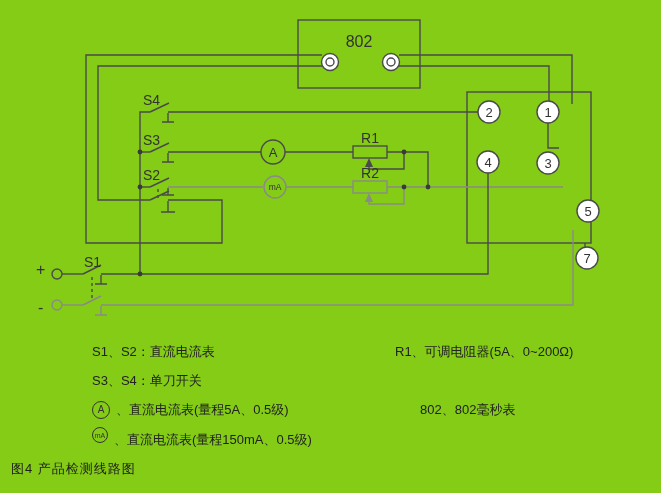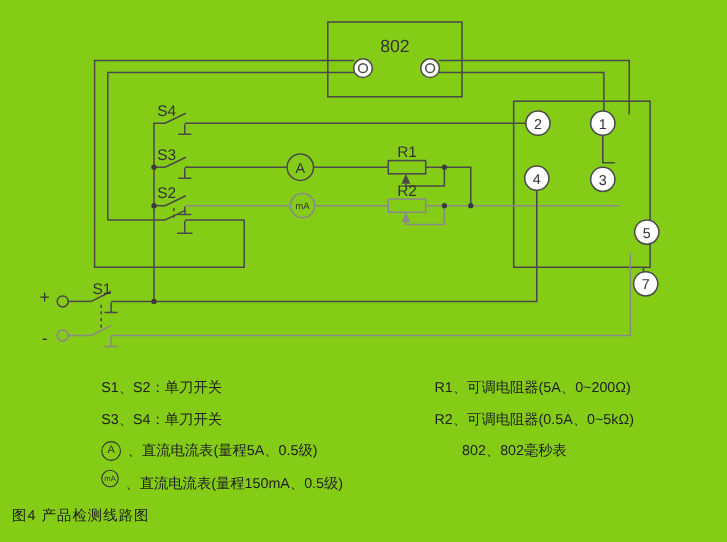--- a/index.html
+++ b/index.html
@@ -127,37 +127,34 @@
     <text x="489" y="117" font-size="13" text-anchor="middle">2</text>
     <text x="548" y="117" font-size="13" text-anchor="middle">1</text>
     <text x="488" y="167" font-size="13" text-anchor="middle">4</text>
     <text x="548" y="168" font-size="13" text-anchor="middle">3</text>
     <text x="588" y="216" font-size="13" text-anchor="middle">5</text>
     <text x="587" y="263" font-size="13" text-anchor="middle">7</text>
   </svg>
 
   
   <div class="legend-row" style="top:341px">
-    <span>S1、S2：单刀开关</span>
+    <span>S1、S2：直流电流表</span>
   </div>
   <div class="legend-row" style="top:370px">
     <span>S3、S4：单刀开关</span>
   </div>
   <div class="legend-row" style="top:399px">
     <span class="sym-circle">A</span>
     <span>、直流电流表(量程5A、0.5级)</span>
   </div>
   <div class="legend-row" style="top:429px">
     <span class="sym-circle small">mA</span>
     <span>、直流电流表(量程150mA、0.5级)</span>
   </div>
   <div class="legend-row right" style="top:341px">
     <span>R1、可调电阻器(5A、0~200Ω)</span>
   </div>
-  <div class="legend-row right" style="top:370px">
-    <span>R2、可调电阻器(0.5A、0~5kΩ)</span>
-  </div>
   <div class="legend-row indent" style="top:399px">
     <span>802、802毫秒表</span>
   </div>
 
   <div class="caption">图4  产品检测线路图</div>
 </div>
 
 </body></html>

